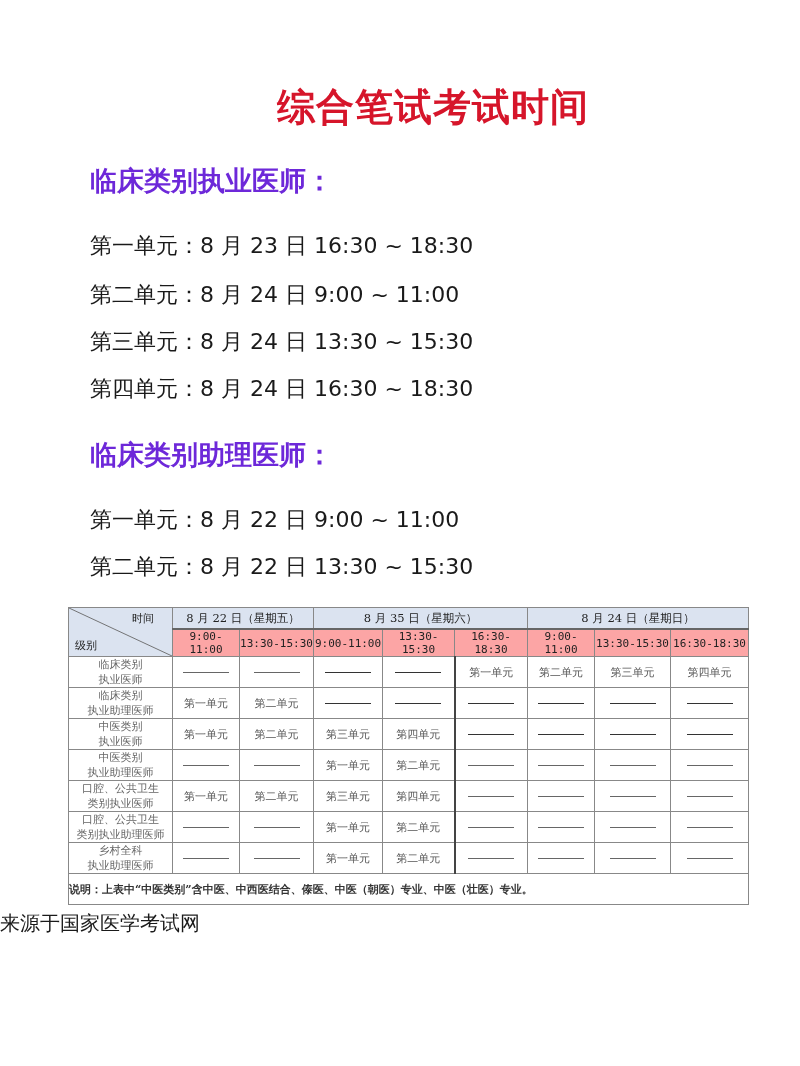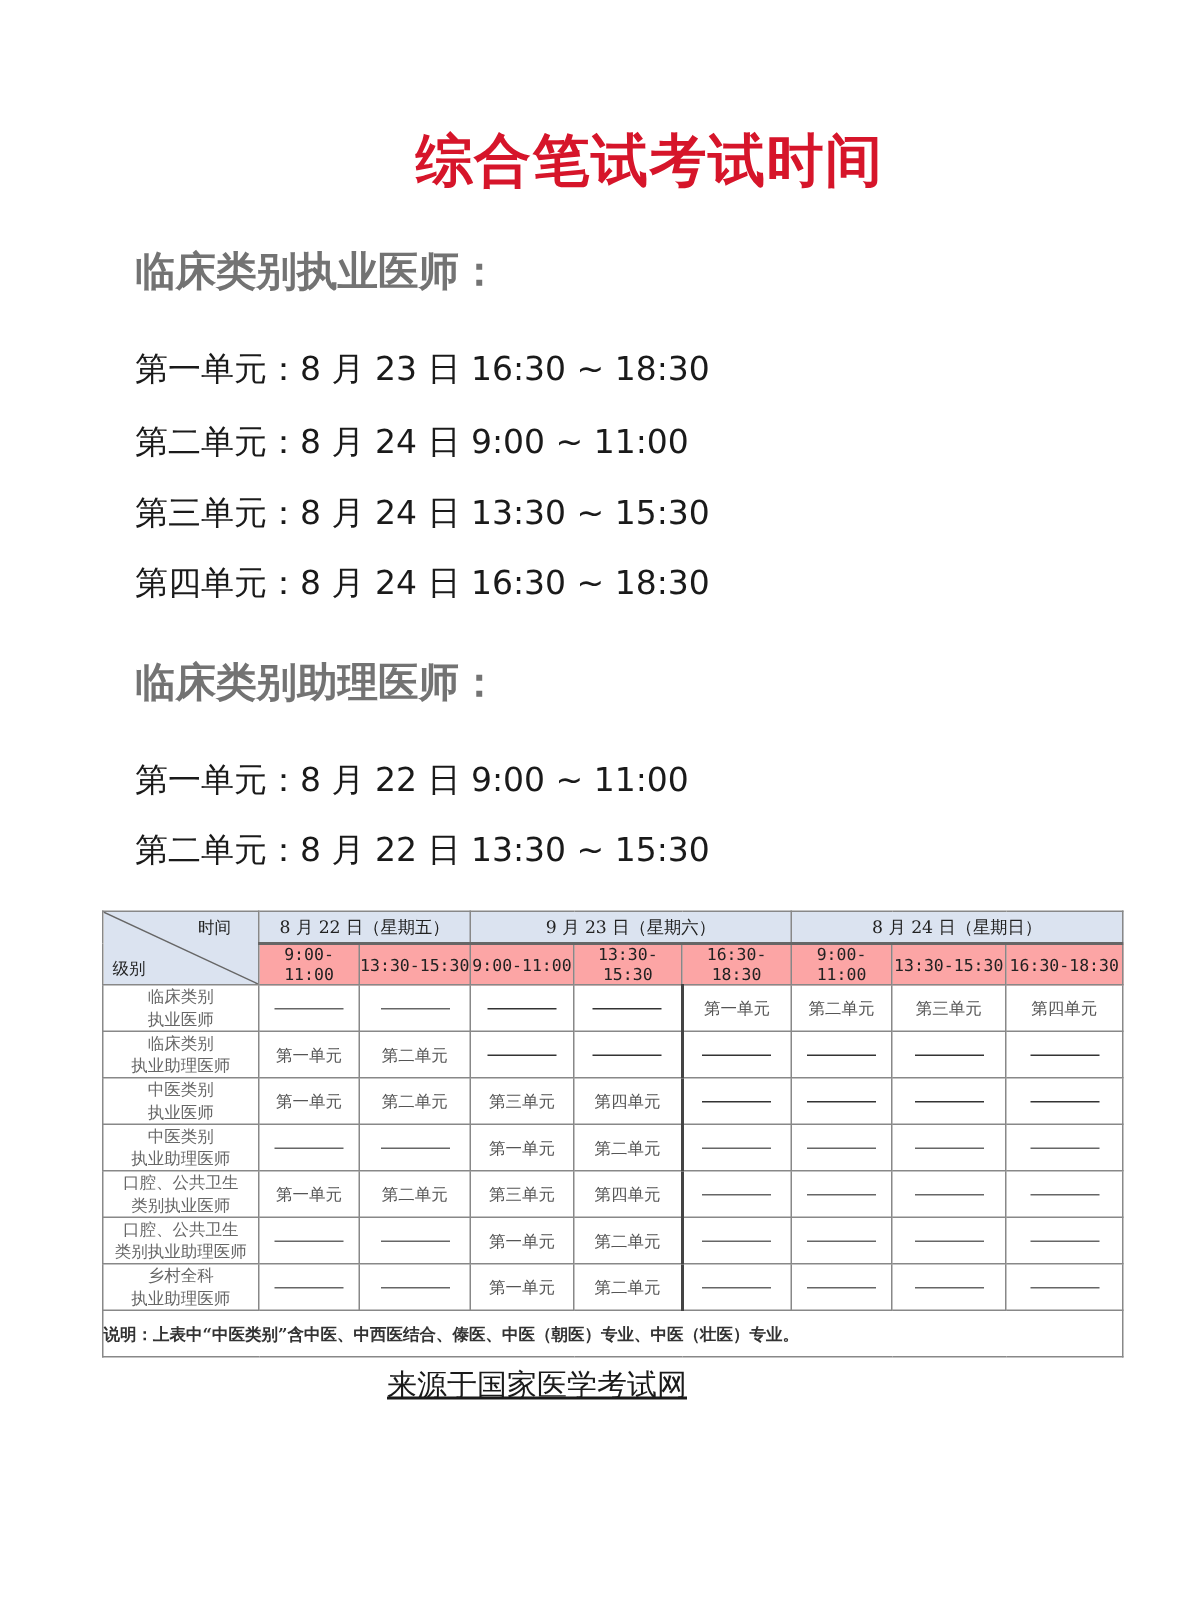--- a/index.html
+++ b/index.html
@@ -1,41 +1,41 @@
 <!DOCTYPE html>
 <html><head>
 <meta charset="utf-8">
 <style>
   html, body { margin: 0; padding: 0; background: #ffffff; }
   body { width: 800px; height: 1066px; position: relative; overflow: hidden;
          font-family: "DejaVu Sans", "Liberation Sans", sans-serif; color: #1a1a1a; }
   .title { position: absolute; top: 82px; left: 0; width: 800px; text-align: center;
            font-size: 38px; font-weight: bold; color: #d6152a; letter-spacing: 1px; padding-left: 33px; }
-  .section-title { position: absolute; left: 90px; font-size: 27px; font-weight: bold; color: #737373; }
+  .section-title { position: absolute; left: 90px; font-size: 27px; font-weight: bold; color: #6d28d9; }
   .line { position: absolute; left: 90px; font-size: 22px; color: #1a1a1a; white-space: pre; }
   table.sched { position: absolute; top: 607px; left: 68px; width: 680px;
                 border-collapse: collapse; font-family: "DejaVu Serif", "Liberation Serif", serif;
                 font-size: 11px; color: #555; table-layout: fixed; }
   table.sched td, table.sched th { border: 1px solid #888; text-align: center; padding: 0; font-weight: normal; }
   table.sched thead tr.days th { background: #dbe3f0; height: 20px; color: #222; font-size: 11.5px; margin-top: 24px; }
   table.sched thead tr.slots th { background: #fca5a5; height: 20px; color: #222;
                                   font-family: "DejaVu Sans Mono", "Liberation Mono", monospace; font-size: 11px; }
   table.sched thead tr.days { border-bottom: 2px solid #666; }
   table.sched th.corner { background: #dbe3f0; position: relative; color: #222; }
   .corner-top { position: absolute; right: 18px; top: 3px; font-size: 11px; }
   .corner-bot { position: absolute; left: 6px; bottom: 3px; font-size: 11px; }
   .corner svg { position: absolute; left: 0; top: 0; width: 100%; height: 100%; }
   table.sched tbody td { height: 30px; line-height: 15px; }
   table.sched tbody td.cat { color: #666; }
   .dash { display: inline-block; width: 46px; height: 0; border-top: 1px solid #666; vertical-align: middle; }
   .dash.bold { border-top: 1.5px solid #333; }
   table.sched tr.note td { text-align: left; padding: 6px 0; height: 18px; font-weight: bold; color: #333; font-size: 11px; }
   .thick-left { border-left: 2px solid #444 !important; }
-  .source { position: absolute; top: 910px; left: 0; width: 716px; text-align: center;
-            font-size: 20px; color: #1a1a1a; text-decoration: underline; }
+  .source { position: absolute; top: 910px; left: 0; width: 716px; text-align: left;
+            font-size: 20px; color: #1a1a1a; }
 </style>
 </head>
 <body>
 
 <div class="title">综合笔试考试时间</div>
 
 <div class="section-title" style="top:163px;">临床类别执业医师：</div>
 
 <div class="line" style="top:231px;"><span>第一单元：</span><span>8</span> <span>月</span> <span>23</span> <span>日</span> <span>16:30 ~ 18:30</span></div>
 <div class="line" style="top:280px;text-align:center;"><span>第二单元：</span><span>8</span> <span>月</span> <span>24</span> <span>日</span> <span>9:00 ~ 11:00</span></div>
@@ -62,21 +62,21 @@
   <thead>
     <tr class="days">
       <th class="corner" rowspan="2">
         <svg viewBox="0 0 100 40" preserveAspectRatio="none">
             <line x1="0" y1="0" x2="100" y2="40" stroke="#666" stroke-width="0.8"></line>
           </svg>
         <span class="corner-top">时间</span>
         <span class="corner-bot">级别</span>
       </th>
       <th colspan="2">8 月 22 日（星期五）</th>
-      <th colspan="3">9 月 23 日（星期六）</th>
+      <th colspan="3">8 月 35 日（星期六）</th>
       <th colspan="3">8 月 24 日（星期日）</th>
     </tr>
     <tr class="slots">
       <th>9:00-11:00</th>
       <th>13:30-15:30</th>
       <th>9:00-11:00</th>
       <th>13:30-15:30</th>
       <th>16:30-18:30</th>
       <th>9:00-11:00</th>
       <th>13:30-15:30</th>

